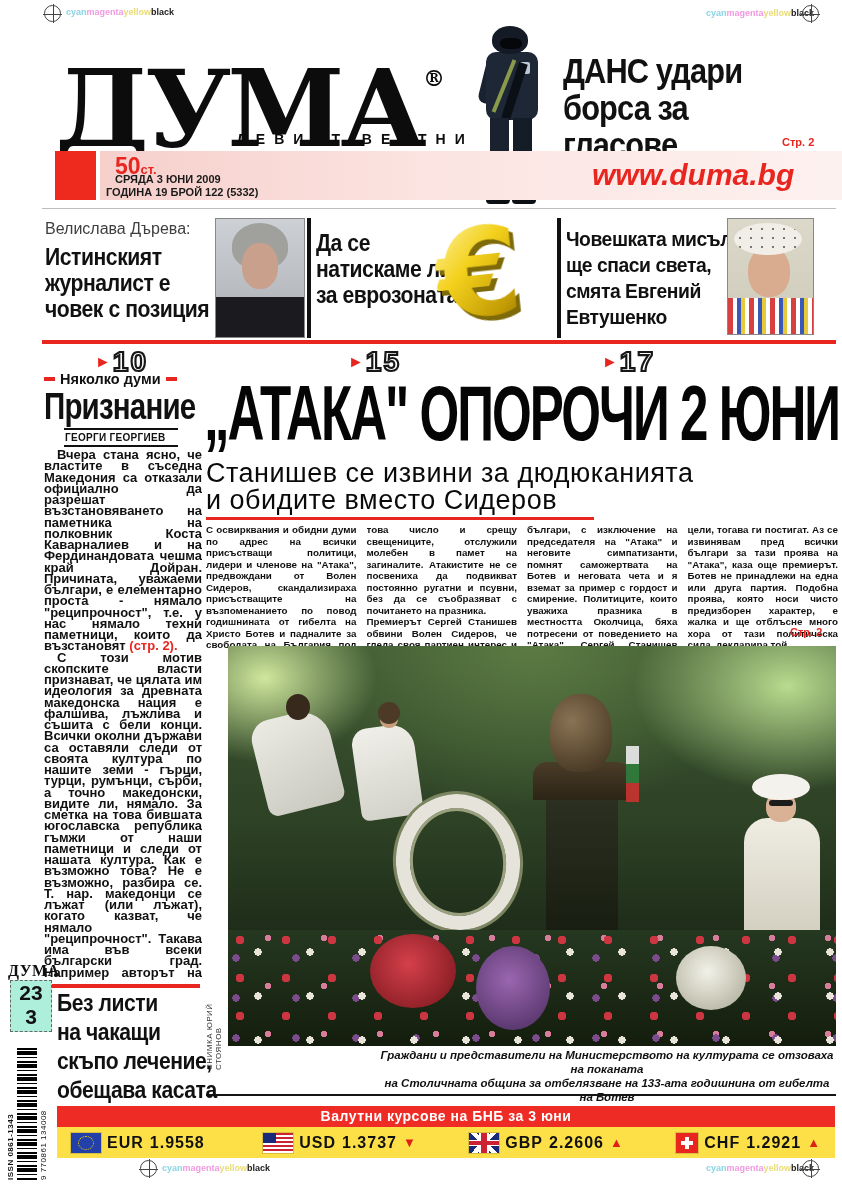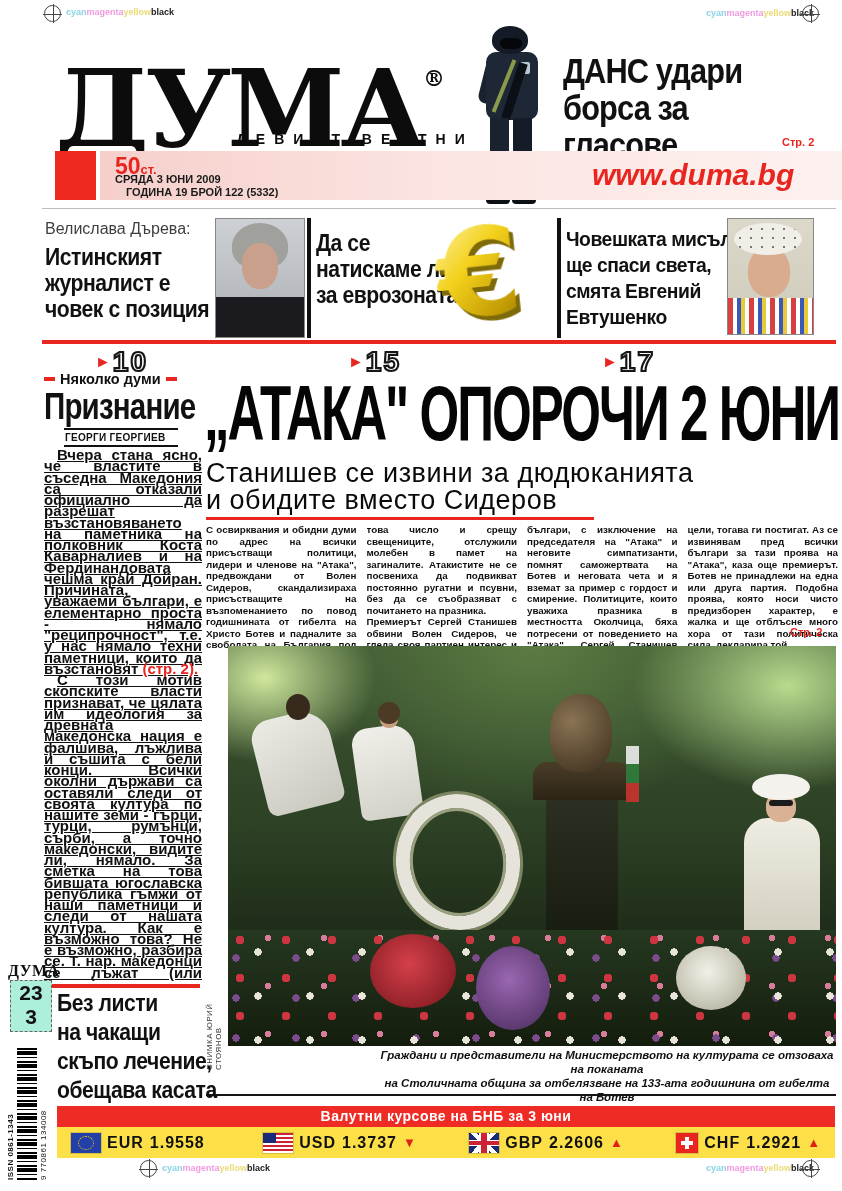--- a/index.html
+++ b/index.html
@@ -52,21 +52,21 @@
         -webkit-background-clip:text;background-clip:text;color:transparent;
         filter:drop-shadow(4px 5px 0 #7e6a08);}
 
   
   .op-head{font-size:14.5px;font-weight:bold;white-space:nowrap;}
   .dash{display:inline-block;width:11px;height:4px;background:#e8251f;vertical-align:middle;margin:0 5px 2px 0;}
   .dash2{margin:0 0 2px 5px;}
   .op-title{font-size:36px;font-weight:bold;letter-spacing:-1px;transform:scaleX(0.82);transform-origin:0 0;}
   .op-byline{border-top:2px solid #111;border-bottom:2px solid #111;padding:2px 1px;width:112px;
       font-size:10px;font-weight:bold;letter-spacing:0.3px;margin-left:20px;}
-  .op-body{font-size:15px;font-weight:bold;line-height:11.25px;text-align:justify;width:158px;height:532px;overflow:hidden;text-decoration:underline;}
+  .op-body{font-size:13px;font-weight:bold;line-height:11.25px;text-align:justify;width:158px;height:532px;overflow:hidden;}
   .op-body p{margin:0;text-indent:13px;}
 
   
   .headline{font-size:78px;font-weight:bold;letter-spacing:-3px;white-space:nowrap;
       transform:scaleX(0.655);transform-origin:0 0;line-height:86px;color:#050505;}
   .subhead{font-size:27px;line-height:27px;letter-spacing:0.5px;color:#0a0a0a;}
   .cols{display:flex;gap:10px;width:632px;height:126px;overflow:hidden;}
   .col{flex:1;font-size:9.8px;font-weight:bold;line-height:11.5px;text-align:justify;overflow:hidden;}
   .caption{font-style:italic;font-weight:bold;font-size:11.5px;line-height:14px;text-align:center;}
   .credit{writing-mode:vertical-rl;transform:rotate(180deg);font-size:8px;color:#333;letter-spacing:0.5px;}
@@ -198,21 +198,21 @@
     <div class="ph cop-visor"></div>
   </div>
   <div class="abs topstory-title pre" style="left:563px;top:52px;">ДАНС удари
 борса за гласове</div>
   <div class="abs pageref" style="left:782px;top:136px;">Стр. 2</div>
 
   <div class="abs redsquare" style="left:55px;top:151px;width:41px;height:49px;"></div>
   <div class="abs infobar" style="left:100px;top:151px;width:742px;height:49px;"></div>
   <div class="abs price" style="left:115px;top:156px;"><span>50</span><small>ст.</small></div>
   <div class="abs dateline" style="left:115px;top:173px;">СРЯДА 3 ЮНИ 2009</div>
-  <div class="abs dateline" style="left:126px;top:186px;">ГОДИНА 19 БРОЙ 122 (5332)</div>
+  <div class="abs dateline" style="left:106px;top:186px;">ГОДИНА 19 БРОЙ 122 (5332)</div>
   <div class="abs website" style="left:592px;top:158px;font-style:italic;">www.duma.bg</div>
 
   <div class="abs hairline" style="left:42px;top:208px;width:794px;"></div>
 
   <div class="abs kicker" style="left:45px;top:220px;">Велислава Дърева:</div>
   <div class="abs teaser-title pre" style="left:45px;top:244px;">Истинският
 журналист е
 човек с позиция</div>
   <div class="tphoto p-woman" style="left:215px;top:218px;width:88px;height:118px;">
     <div class="ph pw-hair"></div>

